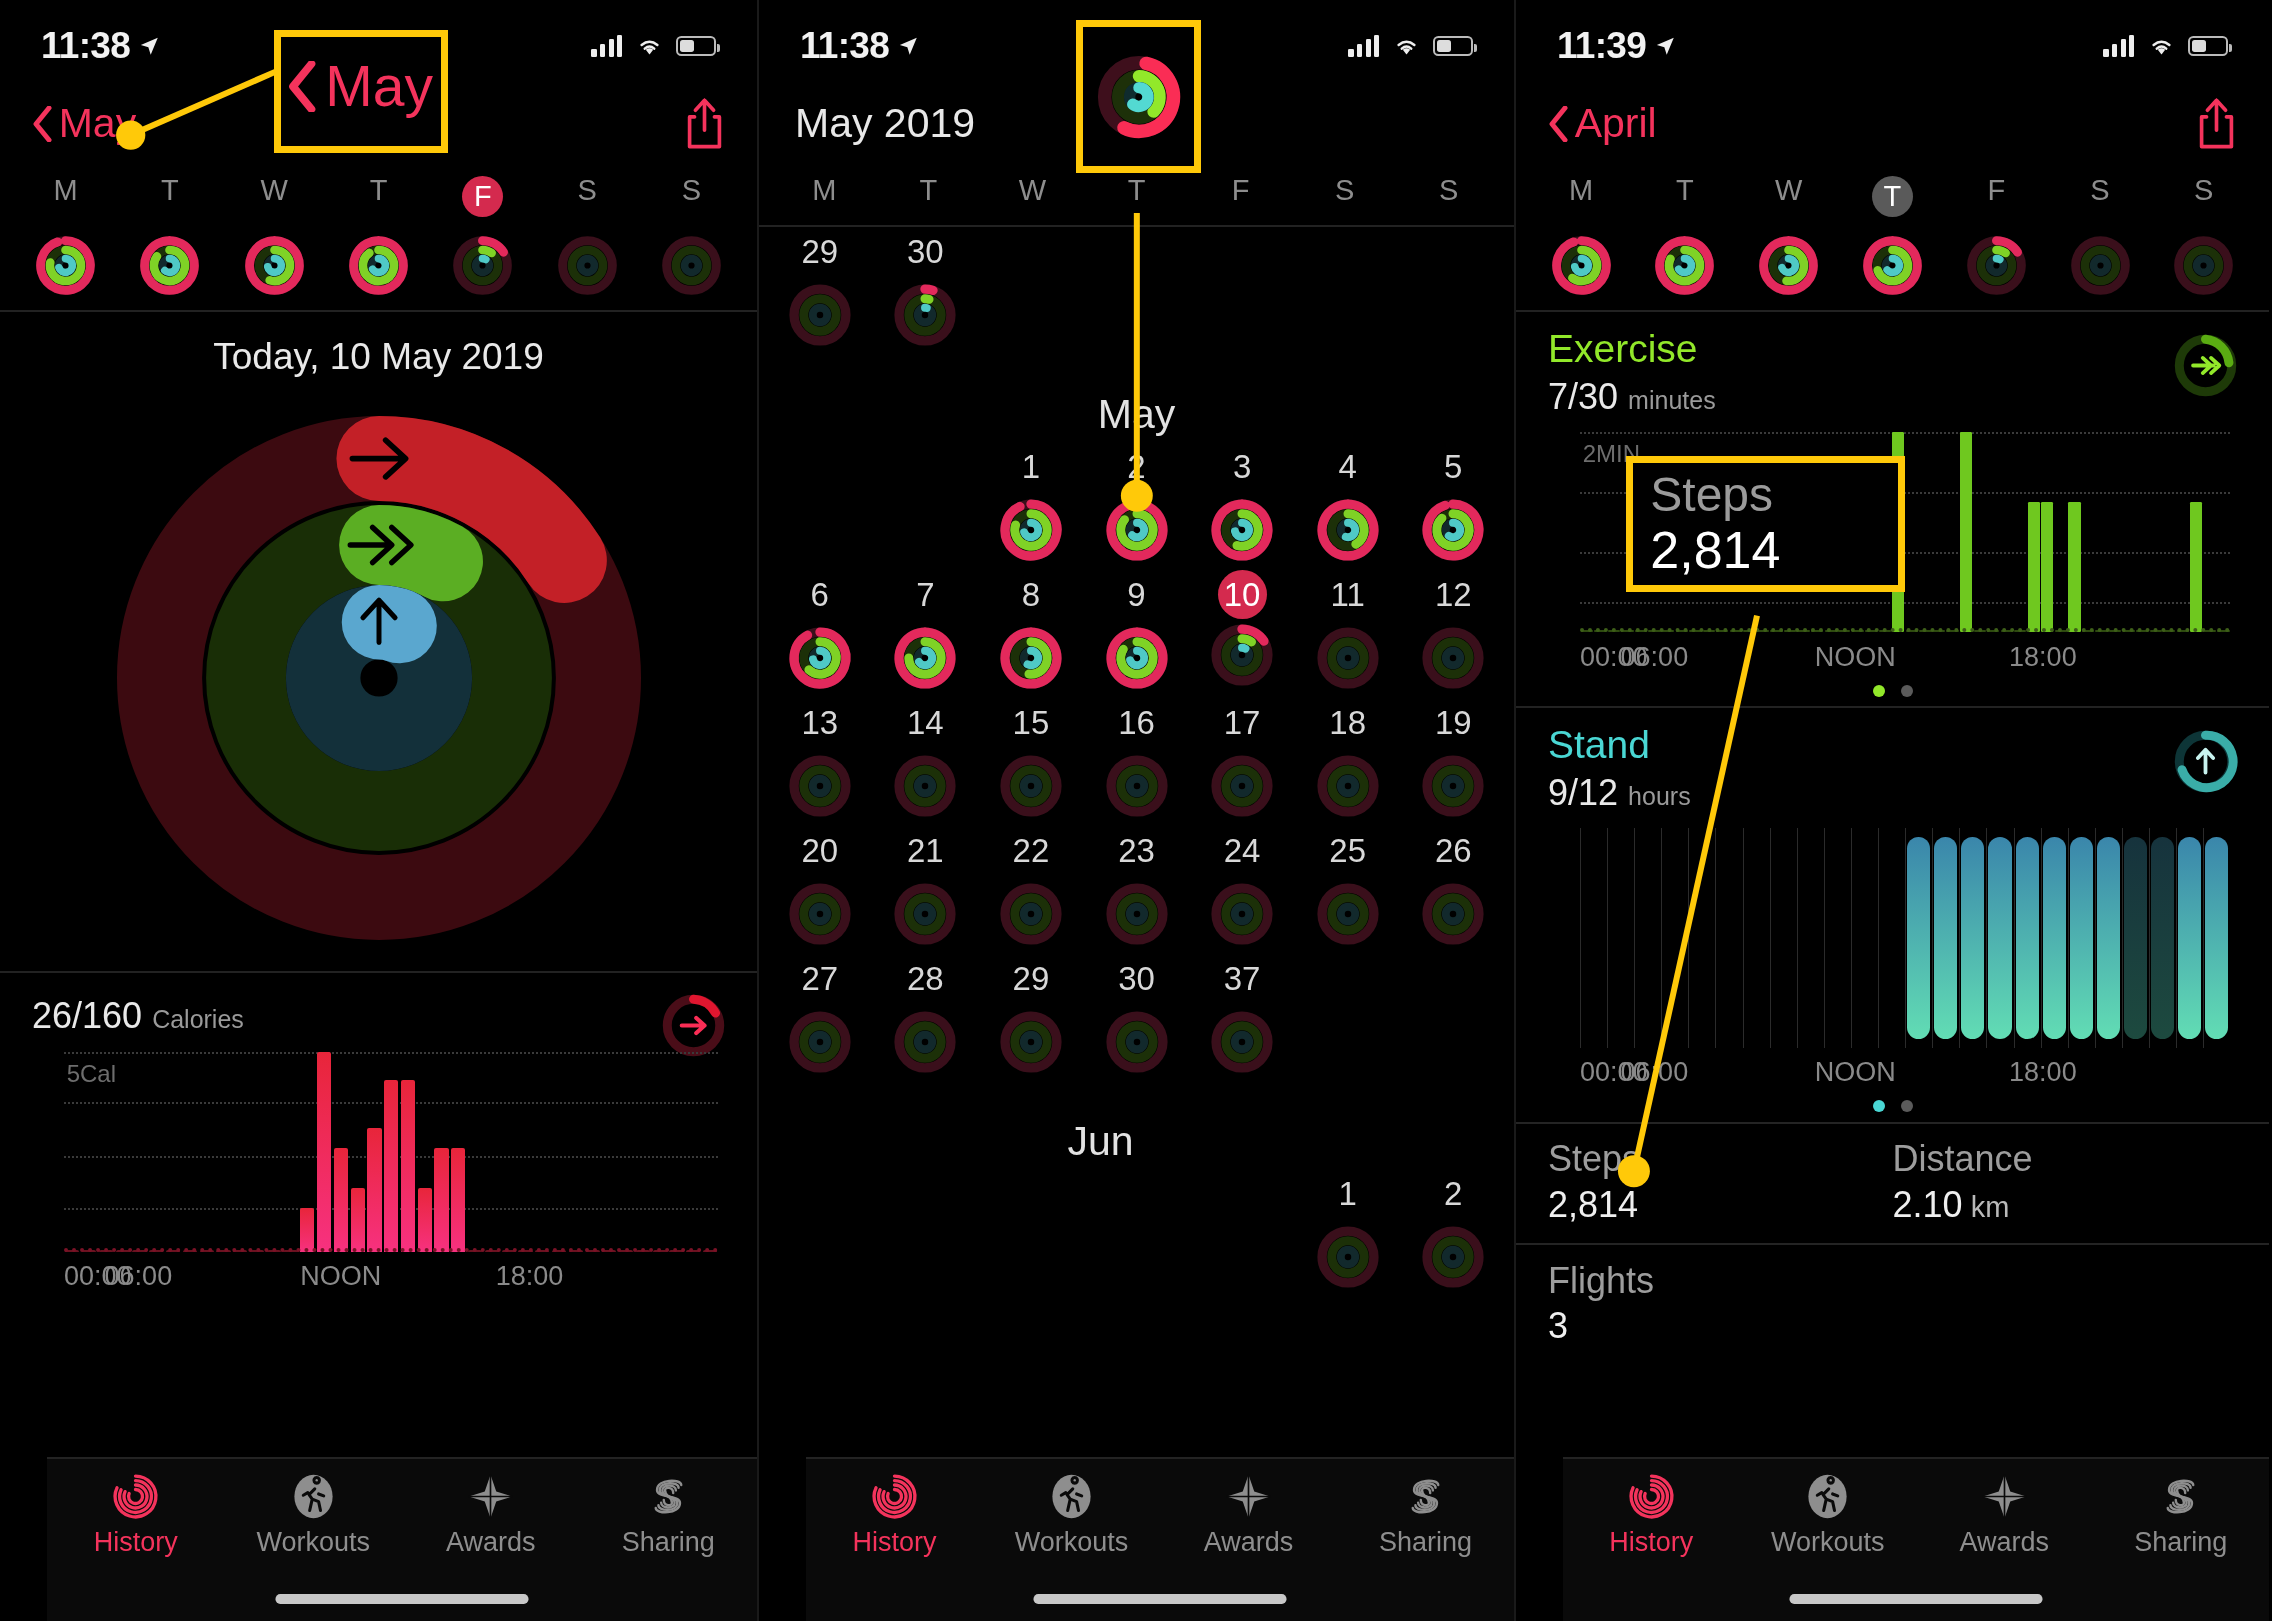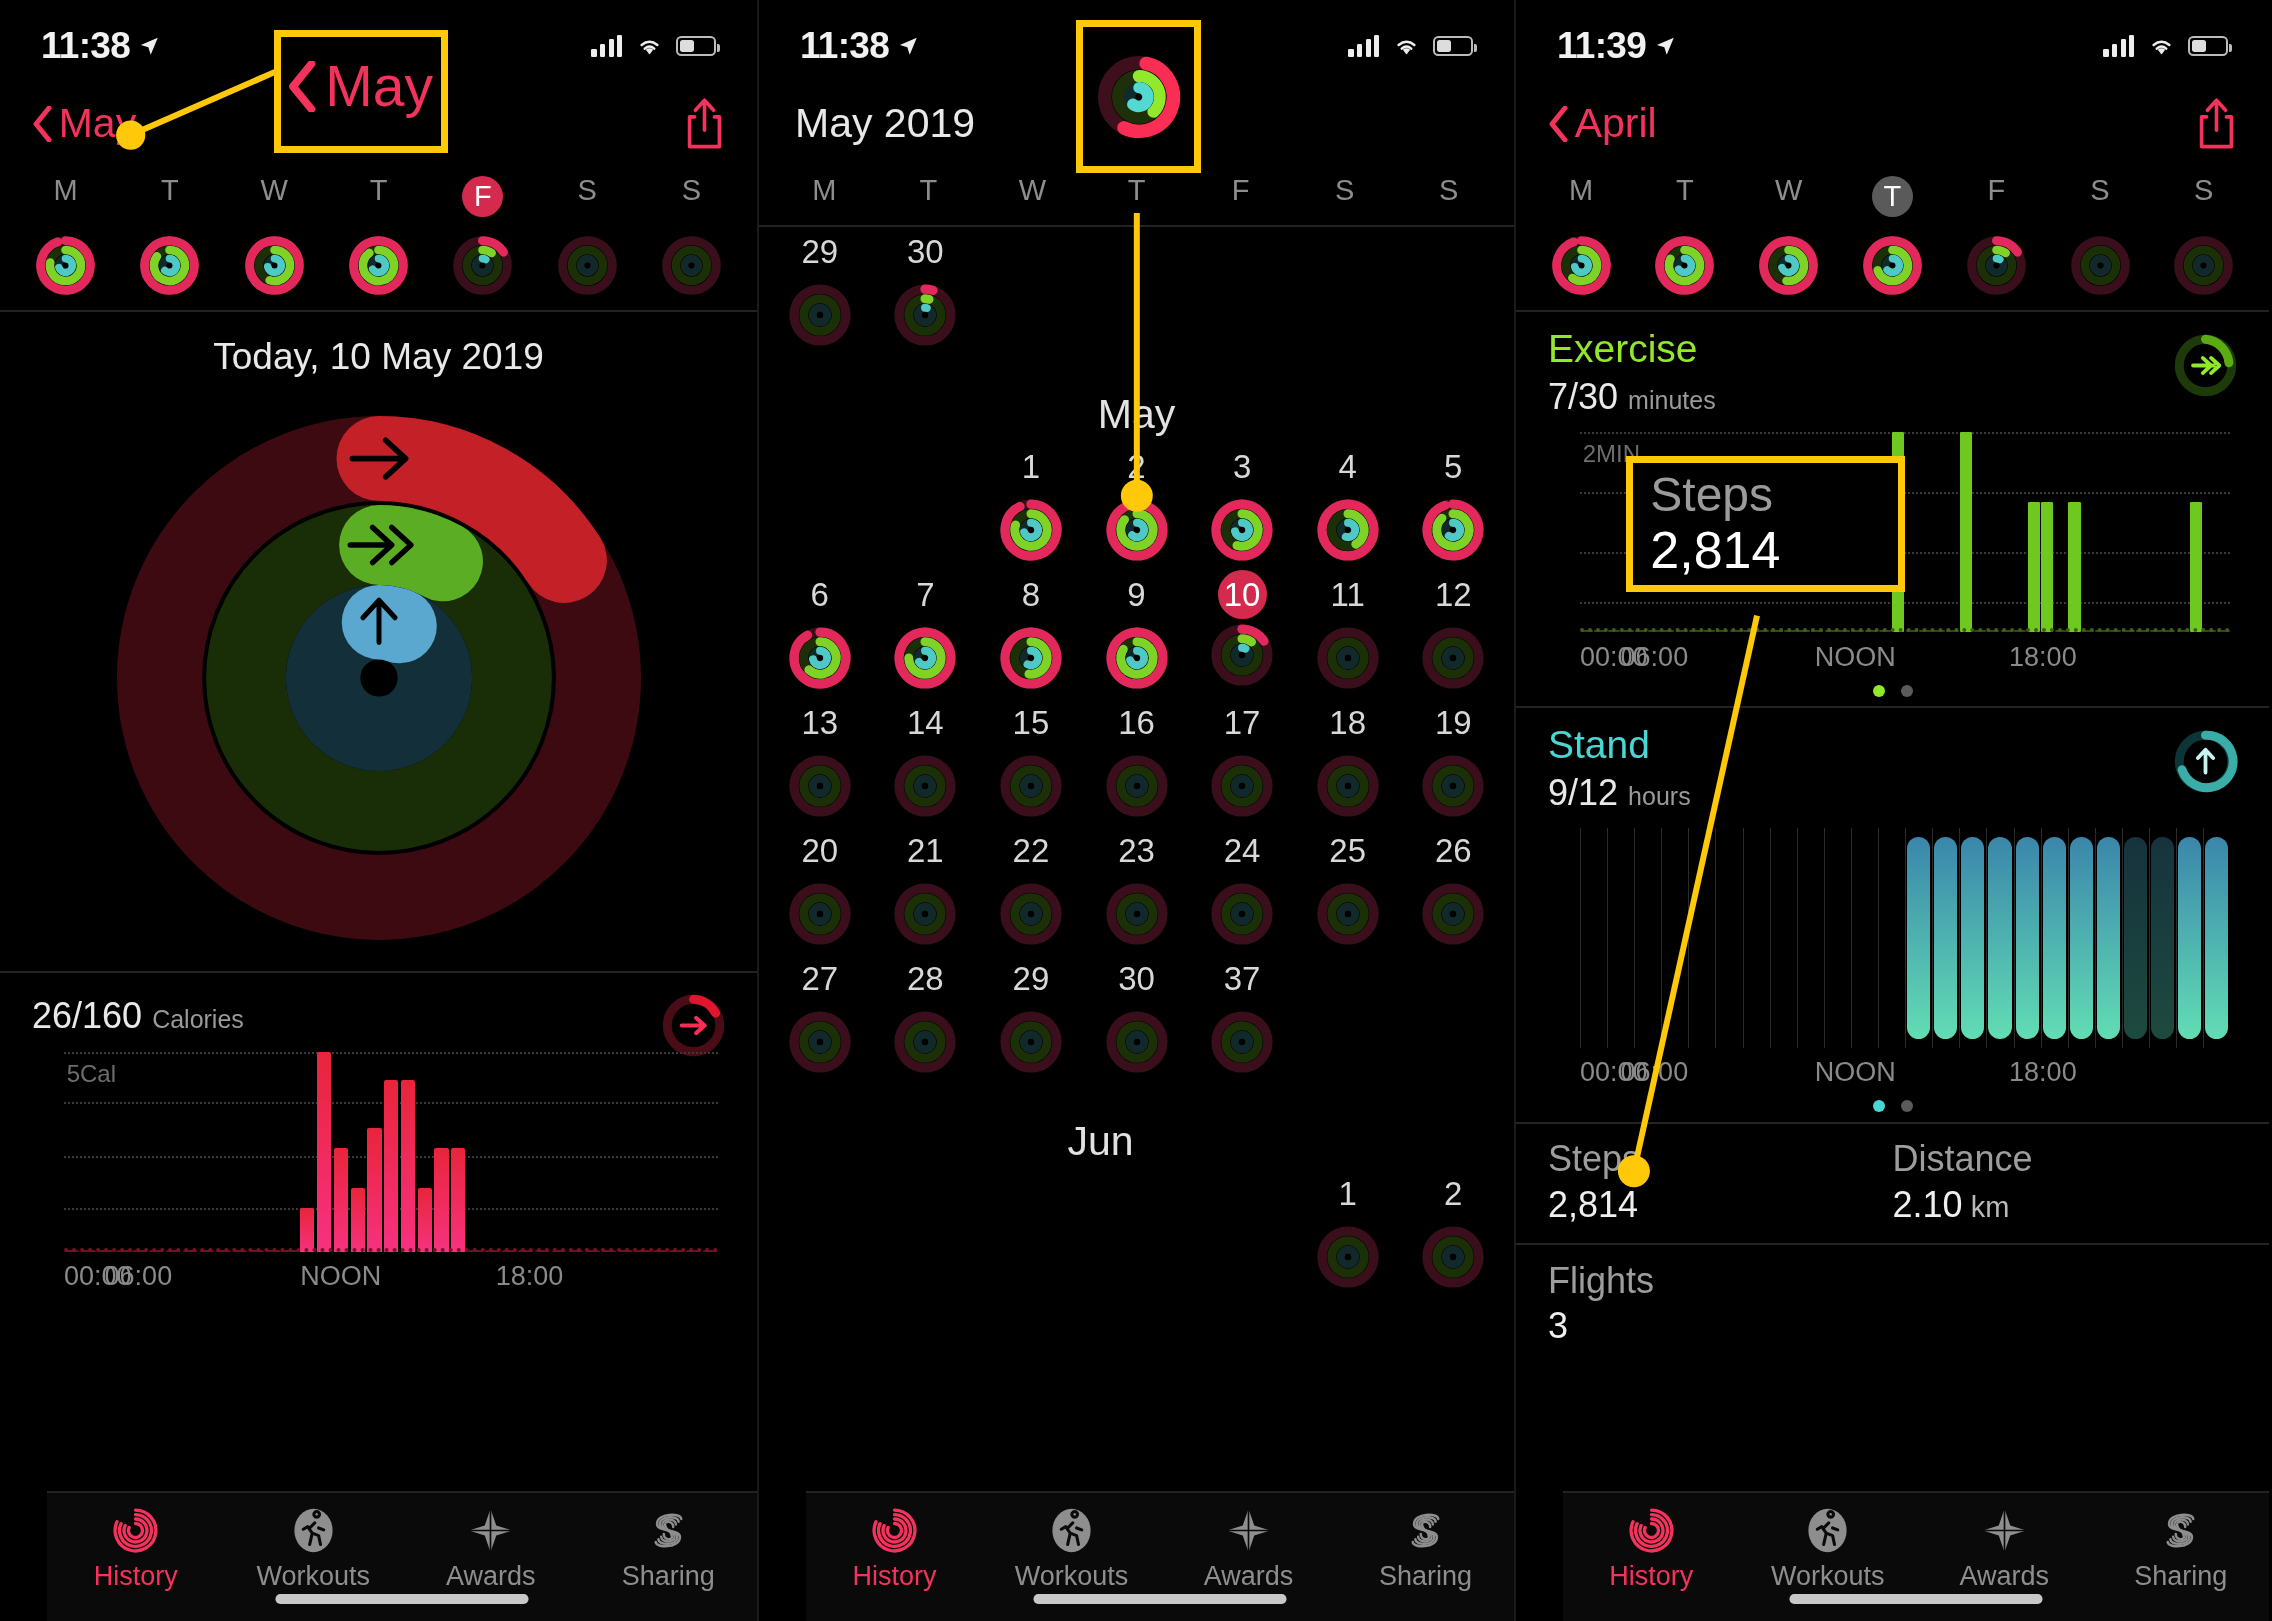--- a/index.html
+++ b/index.html
@@ -106,21 +106,21 @@
   .calmonth { text-align:center; font-size:41px; color:#e2e2e2; padding:36px 0 4px; }
   .calmonth.jun { text-align:center; padding-right:72px; }
   .calrow { display:flex; }
   .calrow > div { flex:1 1 0; display:flex; flex-direction:column; align-items:center; }
   .caldate { font-size:33px; color:#d8d8d8; line-height:1.1; padding:6.7px 0 2.7px; height:52px;}
   .caldate.today { background:#d42a4e; color:#fff; border-radius:50%;
                    width:49px; height:49px; line-height:49px; padding:0; text-align:center; }
   .cal-ring { width:72px; height:72px; margin-bottom:4px; }
 
   
-  .tabbar { position:absolute; left:0; right:0; bottom:0; height:130px;
+  .tabbar { position:absolute; left:0; right:0; bottom:0; height:164px;
             background:#0a0a0a; border-top:2px solid #232323;margin-left:47px; }
   .tabs { display:flex; height:113px; padding-top:12px; }
   .tab { flex:1; display:flex; flex-direction:column; align-items:center; gap:5.3px; cursor:pointer; }
   .tabicon { width:51px; height:51px; }
   .tablabel { font-size:27px; color:#8e8e8e; }
   .tab.active .tablabel { color:#f4335c; }
   .homebar { position:absolute; bottom:17.3px; left:50%; transform:translateX(-50%);
              width:253px; height:9.3px; background:#c8c8c8; border-radius:4.7px; }
 
   

